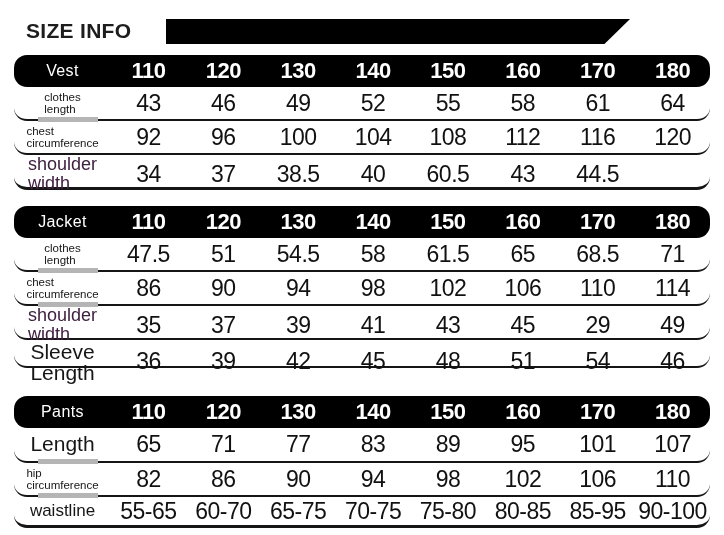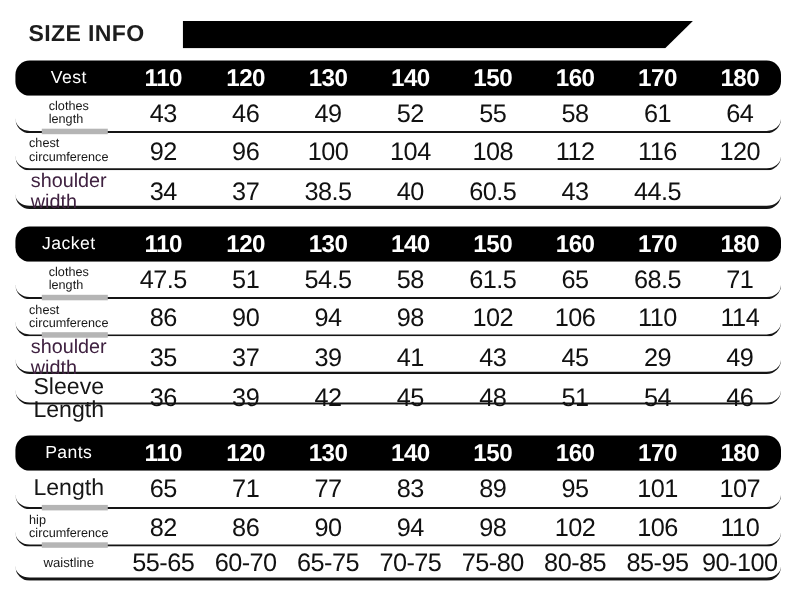--- a/index.html
+++ b/index.html
@@ -36,21 +36,21 @@
   .val{font-size:23px;text-align:center;letter-spacing:-.5px;color:#111;}
   .rlabel{
     text-align:left;line-height:1.08;white-space:pre-line;
     justify-self:center;color:#161616;
   }
   .style-small .rlabel{font-size:11.5px;}
   .style-purple .rlabel{font-size:18px;color:var(--purple,#3f2140);}
   .style-large{height:33px;}
   .style-large .rlabel{font-size:21px;}
   .style-medium{height:28px;}
-  .style-medium .rlabel{font-size:12px;}
+  .style-medium .rlabel{font-size:17px;}
   .style-sleeve{height:26px;border-bottom-width:2px !important;}
   .style-sleeve .rlabel{
     font-size:21px;line-height:21px;align-self:start;position:relative;
     top:1px;z-index:2;
   }
   
   .strip{
     position:absolute;left:24px;bottom:-3px;width:60px;height:5px;
     background:var(--strip,#b5b5b5);z-index:3;
   }

